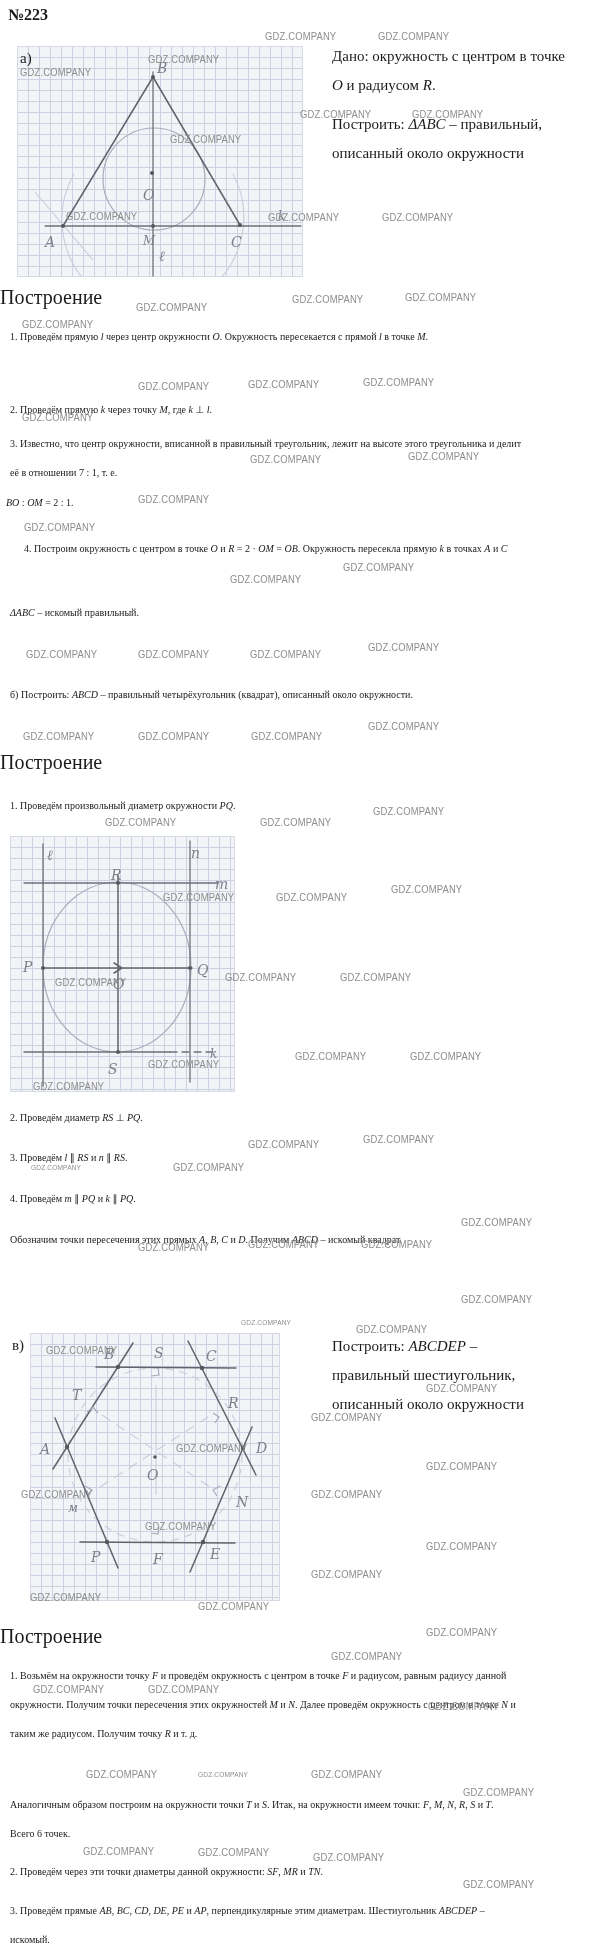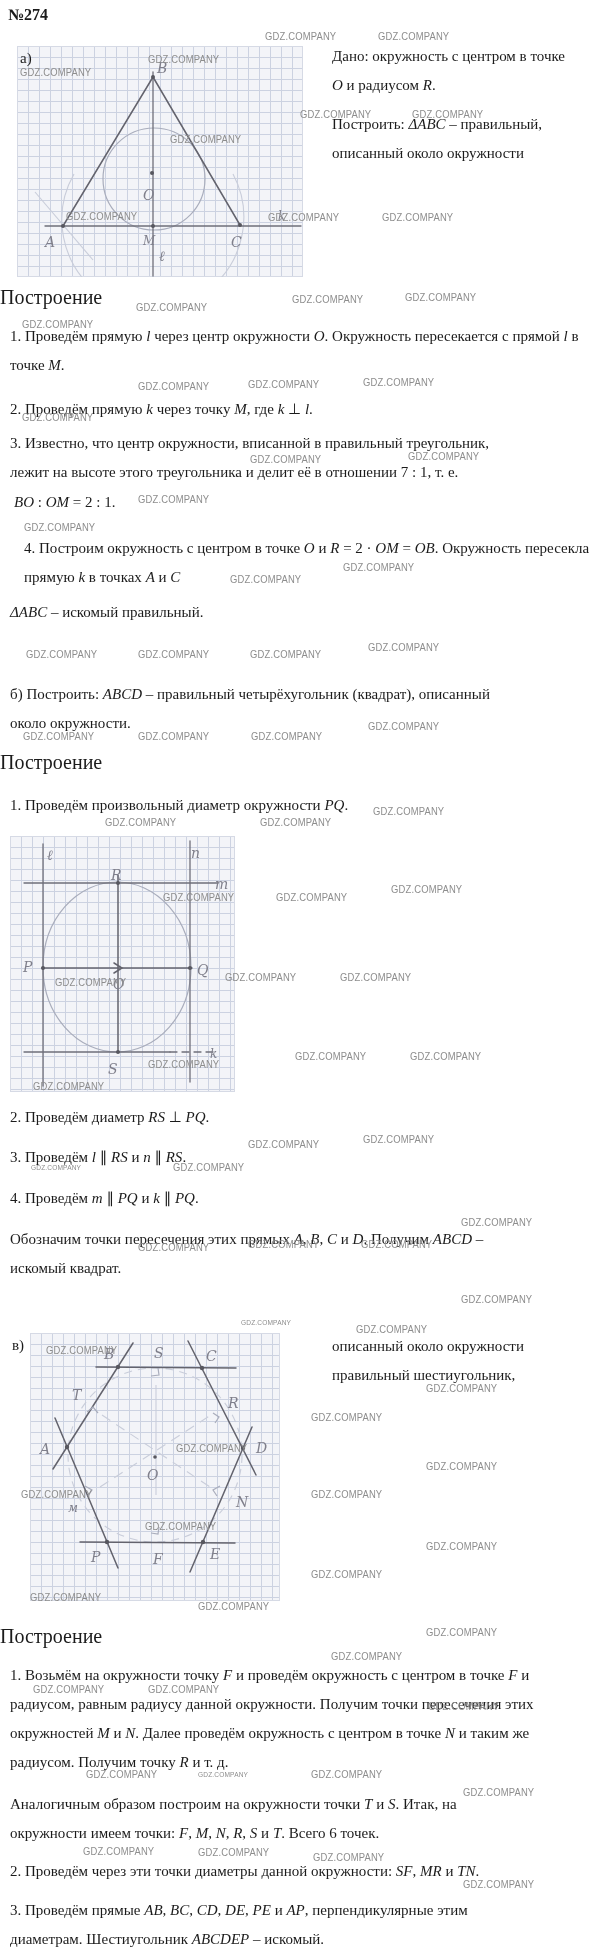--- a/index.html
+++ b/index.html
@@ -4,21 +4,21 @@
 <style>
   :root{
     --text:#1b1b1b; --pencil:#63636d; --pencil-light:#a9adbc; --faint:#c9cdda;
     --grid:#ccd2e1; --paper:#f3f4f8; --wm:#8d8d8d; --hw:#7f7f8b;
   }
   html,body{margin:0;padding:0;}
   body{
     width:600px;height:1960px;position:relative;background:#ffffff;
     font-family:"Liberation Serif", serif;color:var(--text);overflow:hidden;
   }
-  .para{position:absolute;font-size:15px;line-height:29px;z-index:10;}
+  .para{position:absolute;font-size:10px;line-height:29px;z-index:10;}
   .heading{position:absolute;left:0;width:505px;font-size:20px;z-index:10;}
   .rightcol{position:absolute;left:332px;width:240px;font-size:15px;line-height:29px;z-index:10;}
   .fig-label{position:absolute;font-size:15px;z-index:12;}
   .title{position:absolute;left:8px;top:6px;font-size:16px;font-weight:bold;z-index:10;}
   .wm{
     position:absolute;font-family:"Liberation Sans", sans-serif;font-size:11.5px;
     color:var(--wm);letter-spacing:.2px;white-space:nowrap;z-index:30;
     transform:scaleX(.82);transform-origin:left top;pointer-events:none;
   }
   .wm-small{font-size:8px;}
@@ -36,21 +36,21 @@
   .stroke-pencil{stroke:var(--pencil);stroke-width:1.5;fill:none;stroke-linecap:round;}
   .stroke-line{stroke:#6f6f79;stroke-width:1.3;fill:none;stroke-linecap:round;}
   .stroke-soft{stroke:var(--pencil-light);stroke-width:1.2;fill:none;}
   .stroke-faint{stroke:var(--faint);stroke-width:1.1;fill:none;}
   .dot{fill:#57575f;}
   i{font-style:italic;}
 </style>
 </head>
 <body>
 
-<div class="title">№274</div>
+<div class="title">№223</div>
 
 <div>
     <span class="wm" style="left: 265px; top: 30px;">GDZ.COMPANY</span>
     <span class="wm" style="left: 378px; top: 30px;">GDZ.COMPANY</span>
     <span class="wm" style="left: 148px; top: 53px;">GDZ.COMPANY</span>
     <span class="wm" style="left: 20px; top: 66px;">GDZ.COMPANY</span>
     <span class="wm" style="left: 170px; top: 133px;">GDZ.COMPANY</span>
     <span class="wm" style="left: 300px; top: 108px;">GDZ.COMPANY</span>
     <span class="wm" style="left: 412px; top: 108px;">GDZ.COMPANY</span>
     <span class="wm" style="left: 66px; top: 210px;">GDZ.COMPANY</span>
@@ -163,21 +163,21 @@
 </div>
 
 <div class="rightcol" style="top:42px;">Дано: окружность с центром в точке <i>O</i> и радиусом <i>R</i>.</div>
 <div class="rightcol" style="top:110px;">Построить: <i>ΔABC</i> – правильный, описанный около окружности</div>
 
 <div class="heading" style="top:286px;">Построение</div>
 
 <div class="para" style="left:10px;top:322px;width:575px;">1. Проведём прямую <i>l</i> через центр окружности <i>O</i>. Окружность пересекается с прямой <i>l</i> в точке <i>M</i>.</div>
 <div class="para" style="left:10px;top:395px;width:575px;">2. Проведём прямую <i>k</i> через точку <i>M</i>, где <i>k</i> ⊥ <i>l</i>.</div>
 <div class="para" style="left:10px;top:429px;width:520px;">3. Известно, что центр окружности, вписанной в правильный треугольник, лежит на высоте этого треугольника и делит её в отношении 7 : 1, т. е.</div>
-<div class="para" style="left:14px;top:488px;width:575px;"><i>BO</i> : <i>OM</i> = 2 : 1.</div>
+<div class="para" style="left:6px;top:488px;width:575px;"><i>BO</i> : <i>OM</i> = 2 : 1.</div>
 <div class="para" style="left:24px;top:534px;width:575px;">4. Построим окружность с центром в точке <i>O</i> и <i>R</i> = 2 · <i>OM</i> = <i>OB</i>. Окружность пересекла прямую <i>k</i> в точках <i>A</i> и <i>C</i></div>
 <div class="para" style="left:10px;top:598px;width:575px;"><i>ΔABC</i> – искомый правильный.</div>
 
 <div class="para" style="left:10px;top:680px;width:515px;">б) Построить: <i>ABCD</i> – правильный четырёхугольник (квадрат), описанный около окружности.</div>
 <div class="heading" style="top:751px;">Построение</div>
 <div class="para" style="left:10px;top:791px;width:575px;">1. Проведём произвольный диаметр окружности <i>PQ</i>.</div>
 
 <div class="paper" style="left:10px;top:836px;width:225px;height:256px;">
   <svg width="225" height="256" viewBox="0 0 225 256">
 
@@ -258,22 +258,23 @@
     <text class="hw" x="117" y="147">O</text>
     <text class="hw hw-sm" x="38" y="179">м</text>
     <text class="hw" x="206" y="174">N</text>
     <text class="hw" x="61" y="229">P</text>
     <text class="hw" x="123" y="231">F</text>
     <text class="hw" x="180" y="226">E</text>
   </svg>
 </div>
 
 <div class="rightcol" style="top:1332px;width:250px;">
+  <div>Построить: <i>ABCDEP</i> –</div>
+  <div>правильный шестиугольник,</div>
   <div>описанный около окружности</div>
-  <div>правильный шестиугольник,</div>
 </div>
 
 <div class="heading" style="top:1625px;">Построение</div>
 
 <div class="para" style="left:10px;top:1661px;width:525px;">1. Возьмём на окружности точку <i>F</i> и проведём окружность с центром в точке <i>F</i> и радиусом, равным радиусу данной окружности. Получим точки пересечения этих окружностей <i>M</i> и <i>N</i>. Далее проведём окружность с центром в точке <i>N</i> и таким же радиусом. Получим точку <i>R</i> и т. д.</div>
 <div class="para" style="left:10px;top:1790px;width:500px;">Аналогичным образом построим на окружности точки <i>T</i> и <i>S</i>. Итак, на окружности имеем точки: <i>F</i>, <i>M</i>, <i>N</i>, <i>R</i>, <i>S</i> и <i>T</i>. Всего 6 точек.</div>
 <div class="para" style="left:10px;top:1857px;width:575px;">2. Проведём через эти точки диаметры данной окружности: <i>SF</i>, <i>MR</i> и <i>TN</i>.</div>
 <div class="para" style="left:10px;top:1896px;width:500px;">3. Проведём прямые <i>AB</i>, <i>BC</i>, <i>CD</i>, <i>DE</i>, <i>PE</i> и <i>AP</i>, перпендикулярные этим диаметрам. Шестиугольник <i>ABCDEP</i> – искомый.</div>
 
 </body></html>

